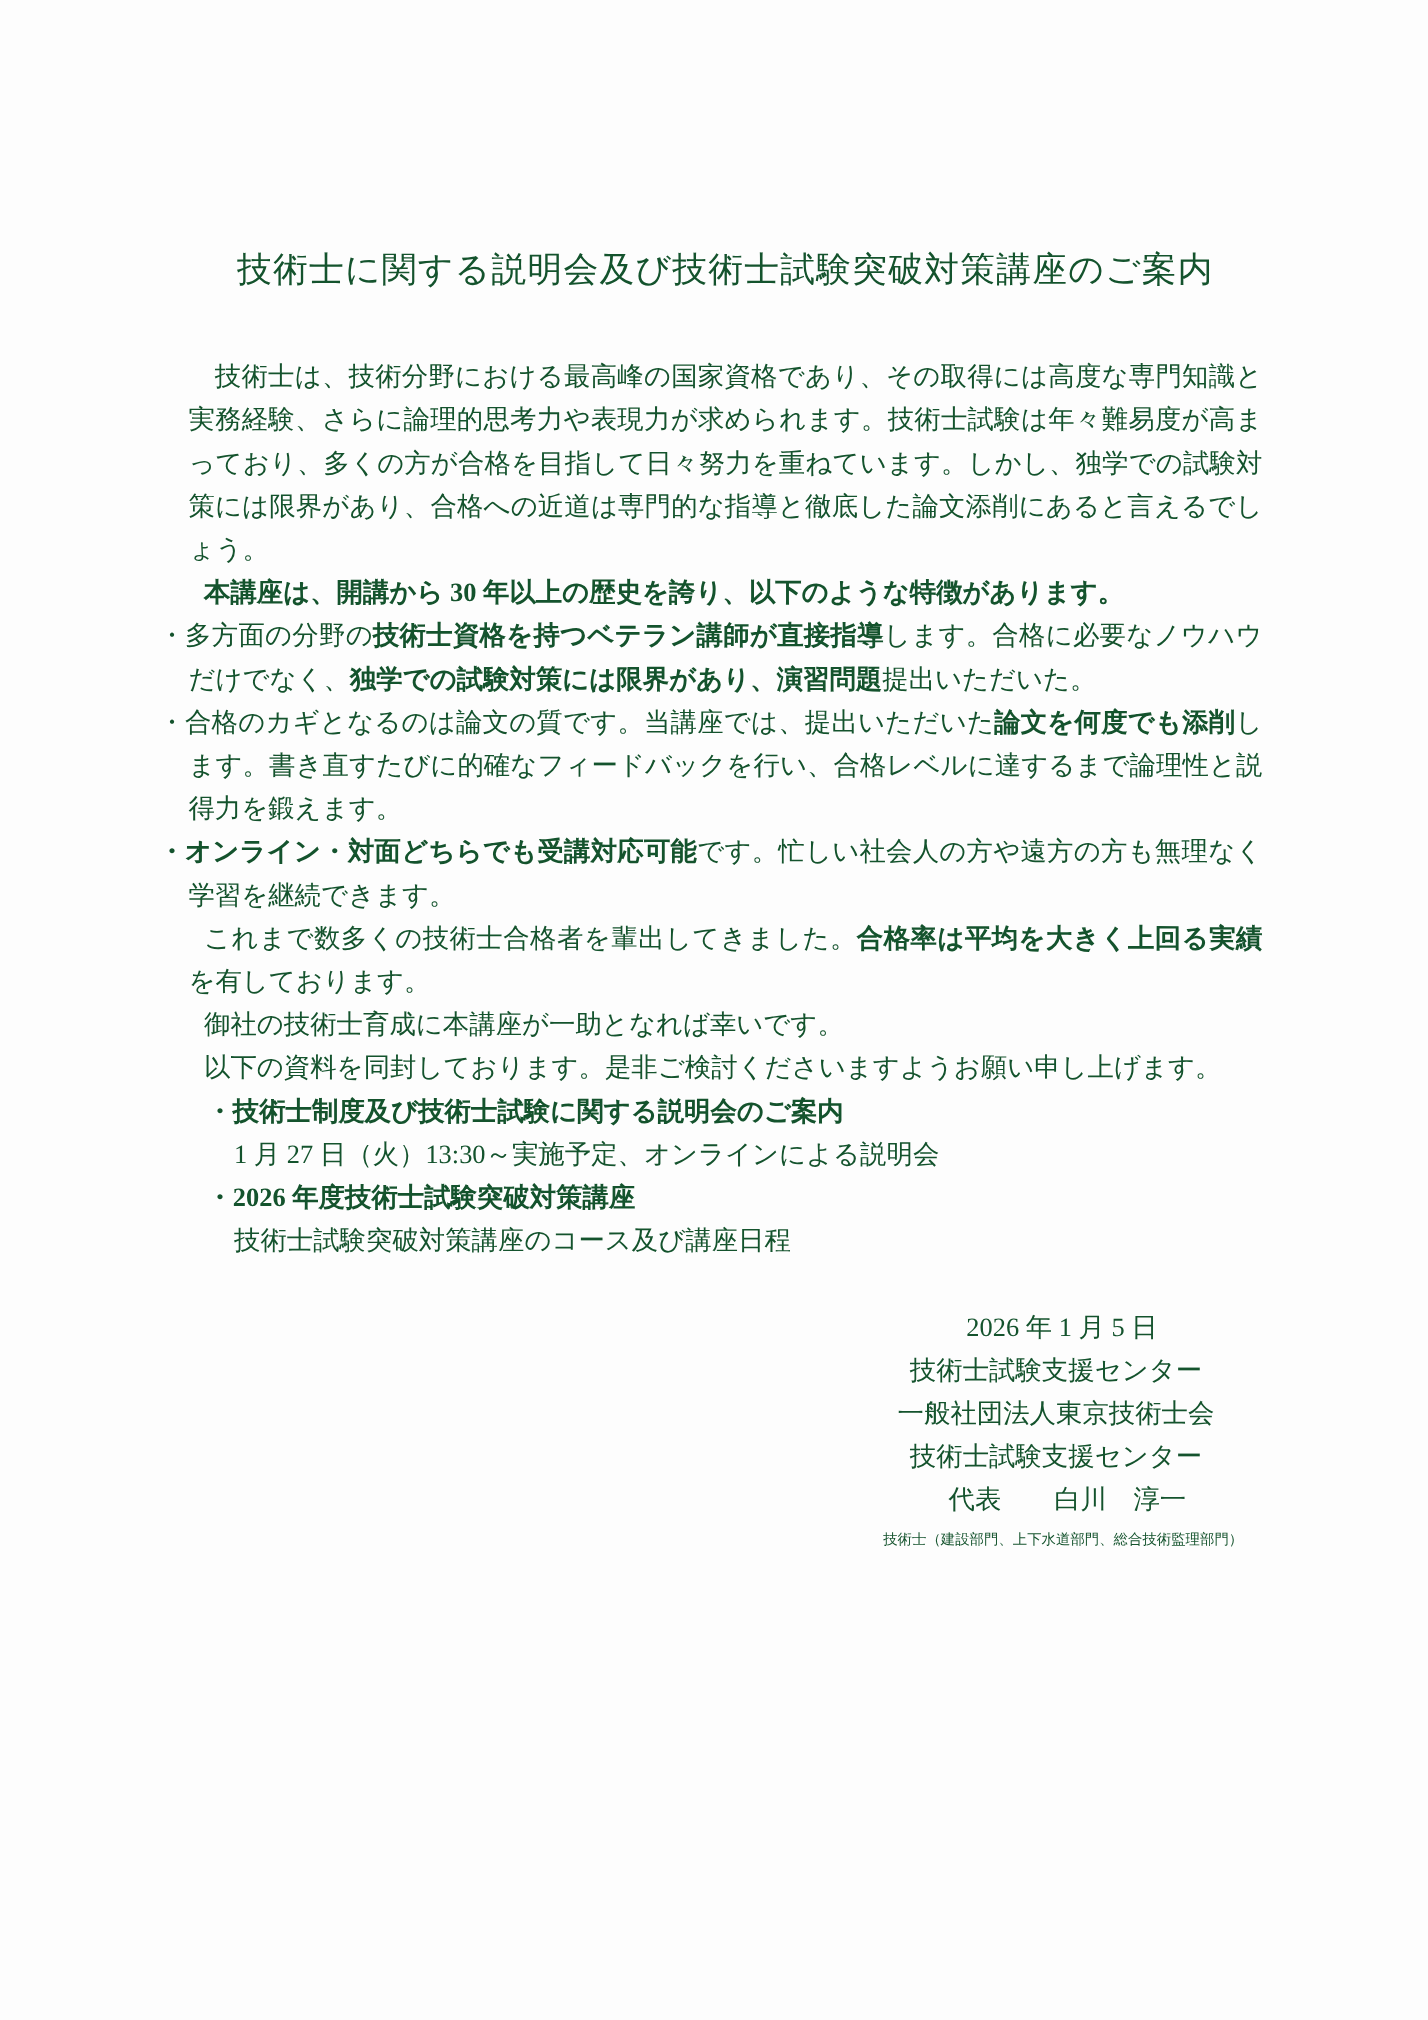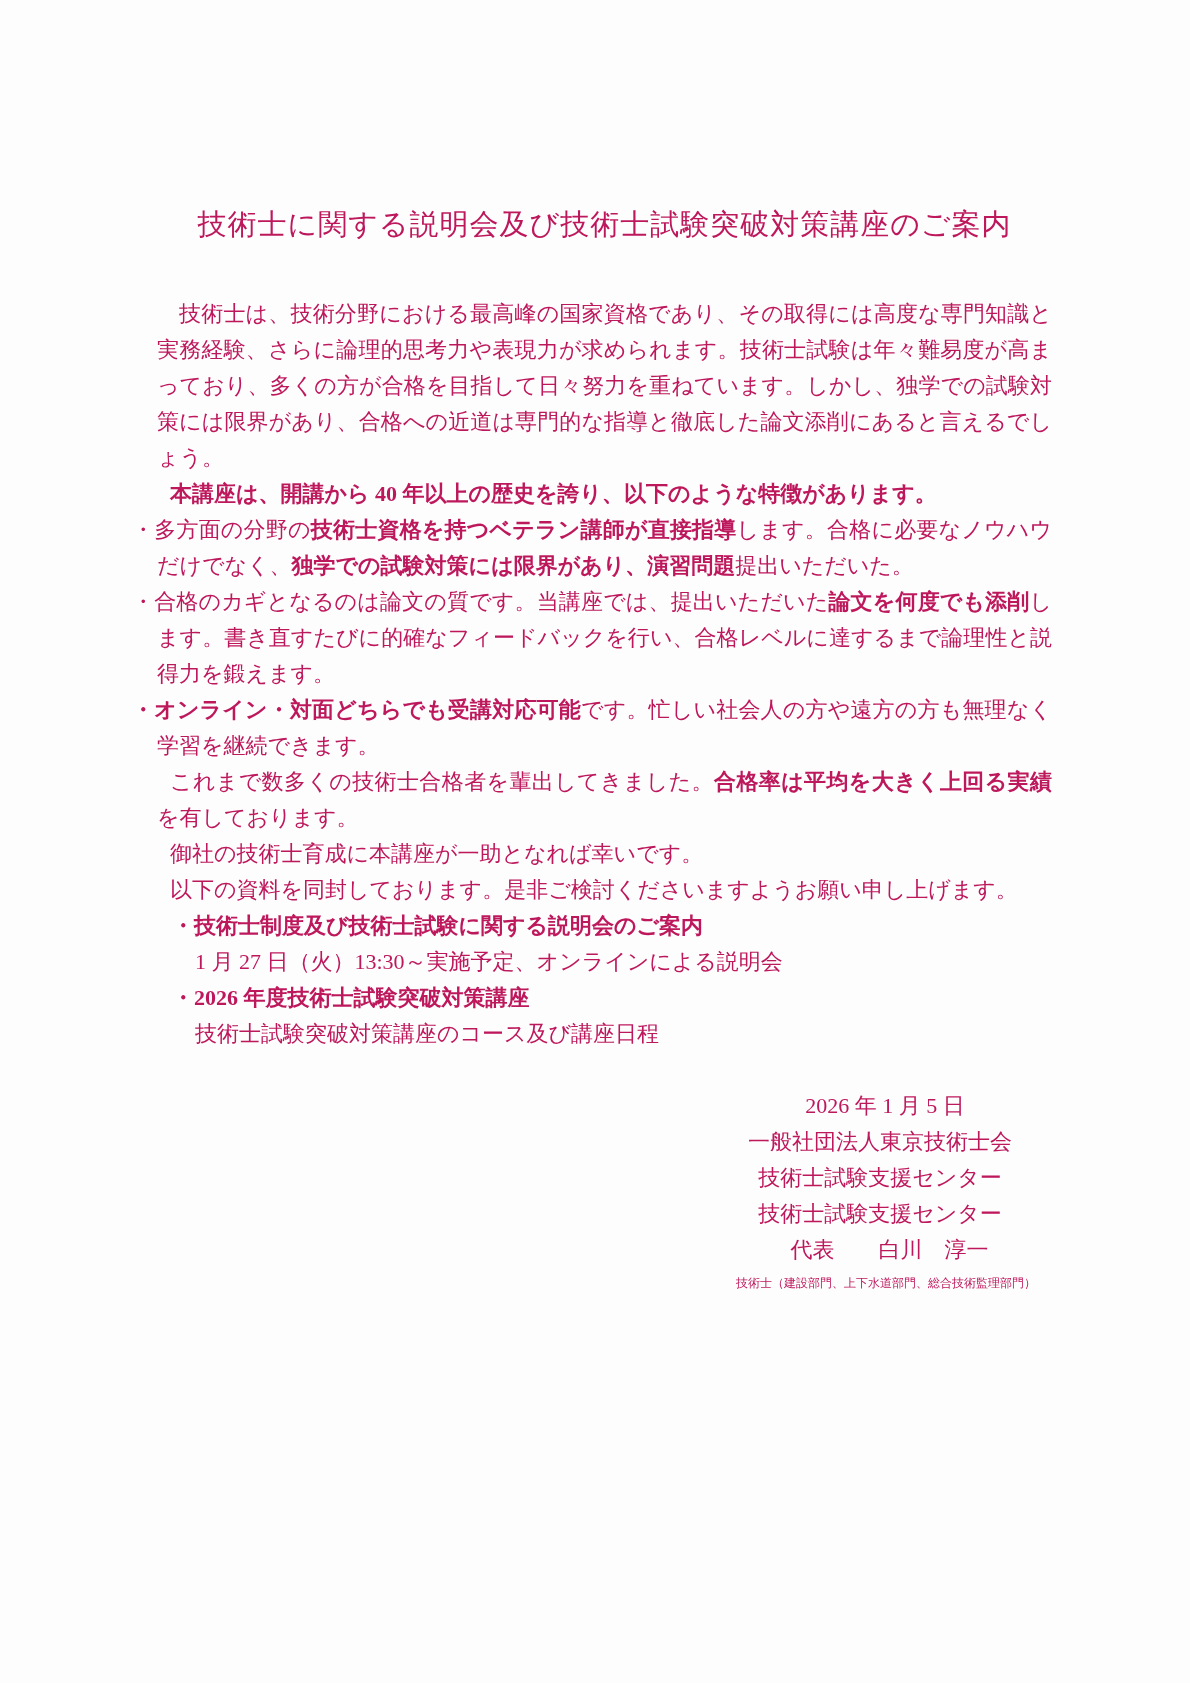--- a/index.html
+++ b/index.html
@@ -5,21 +5,21 @@
   html, body {
     margin: 0;
     padding: 0;
     background: #ffffff;
   }
   .page {
     position: relative;
     width: 1190px;
     height: 1683px;
     background: #fdfdfd;
-    color: #be185d;
+    color: #14532d;
     font-family: "Liberation Serif", "DejaVu Serif", serif;
     overflow: hidden;
   }
   .title {
     position: absolute;
     top: 205px;
     left: 157px;
     width: 895px;
     margin: 0;
     font-size: 29px;
@@ -74,21 +74,21 @@
 <body>
 
 <div class="page">
 
   <h1 class="title">技術士に関する説明会及び技術士試験突破対策講座のご案内</h1>
 
   <div class="content">
 
     <p class="indent-lg">技術士は、技術分野における最高峰の国家資格であり、その取得には高度な専門知識と実務経験、さらに論理的思考力や表現力が求められます。技術士試験は年々難易度が高まっており、多くの方が合格を目指して日々努力を重ねています。しかし、独学での試験対策には限界があり、合格への近道は専門的な指導と徹底した論文添削にあると言えるでしょう。</p>
 
-    <p class="bold indent-sm">本講座は、開講から 40 年以上の歴史を誇り、以下のような特徴があります。</p>
+    <p class="bold indent-sm">本講座は、開講から 30 年以上の歴史を誇り、以下のような特徴があります。</p>
 
     <div class="bullet"><span>・多方面の分野の</span><b>技術士資格を持つベテラン講師が直接指導</b><span>します。合格に必要なノウハウだけでなく、</span><b>独学での試験対策には限界があり、演習問題</b><span>提出いただいた。</span></div>
 
     <div class="bullet"><span>・合格のカギとなるのは論文の質です。当講座では、提出いただいた</span><b>論文を何度でも添削</b><span>します。書き直すたびに的確なフィードバックを行い、合格レベルに達するまで論理性と説得力を鍛えます。</span></div>
 
     <div class="bullet"><b>・オンライン・対面どちらでも受講対応可能</b><span>です。忙しい社会人の方や遠方の方も無理なく学習を継続できます。</span></div>
 
     <p class="indent-sm"><span>これまで数多くの技術士合格者を輩出してきました。</span><b>合格率は平均を大きく上回る実績</b><span>を有しております。</span></p>
 
     <p class="indent-sm">御社の技術士育成に本講座が一助となれば幸いです。</p>
@@ -96,21 +96,21 @@
     <p class="indent-sm enc-lead">以下の資料を同封しております。是非ご検討くださいますようお願い申し上げます。</p>
 
     <p class="enc-title">・技術士制度及び技術士試験に関する説明会のご案内</p>
     <p class="enc-detail">1 月 27 日（火）13:30～実施予定、オンラインによる説明会</p>
 
     <p class="enc-title">・2026 年度技術士試験突破対策講座</p>
     <p class="enc-detail">技術士試験突破対策講座のコース及び講座日程</p>
 
     <div class="signature">
       <p class="sig-line sig-date">2026 年 1 月 5 日</p>
+      <p class="sig-line">技術士試験支援センター</p>
       <p class="sig-line">一般社団法人東京技術士会</p>
-      <p class="sig-line">技術士試験支援センター</p>
       <p class="sig-line">技術士試験支援センター</p>
       <p class="sig-line sig-rep">代表　　白川　淳一</p>
       <p class="sig-line sig-qual">技術士（建設部門、上下水道部門、総合技術監理部門）</p>
     </div>
 
   </div>
 </div>
 
 </body></html>

